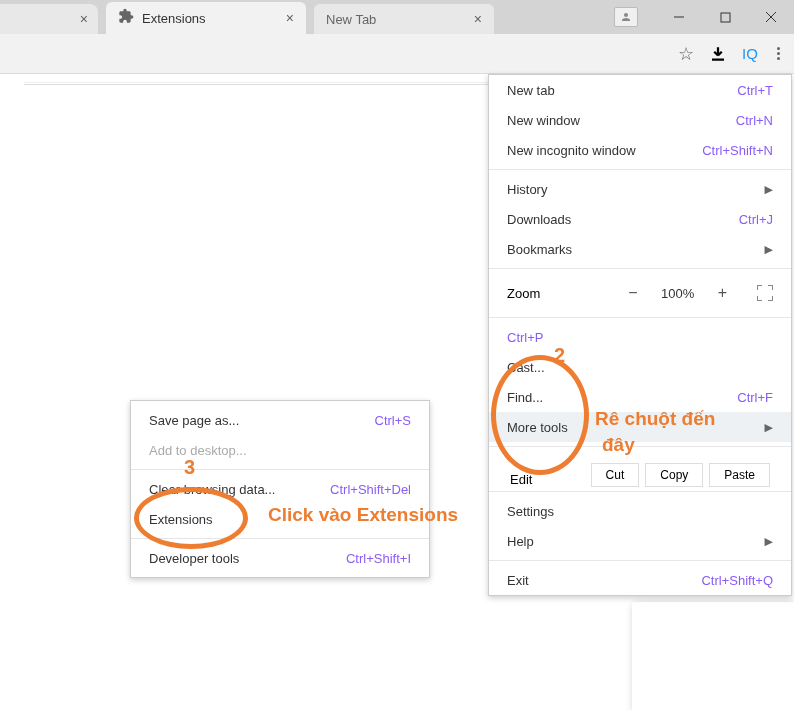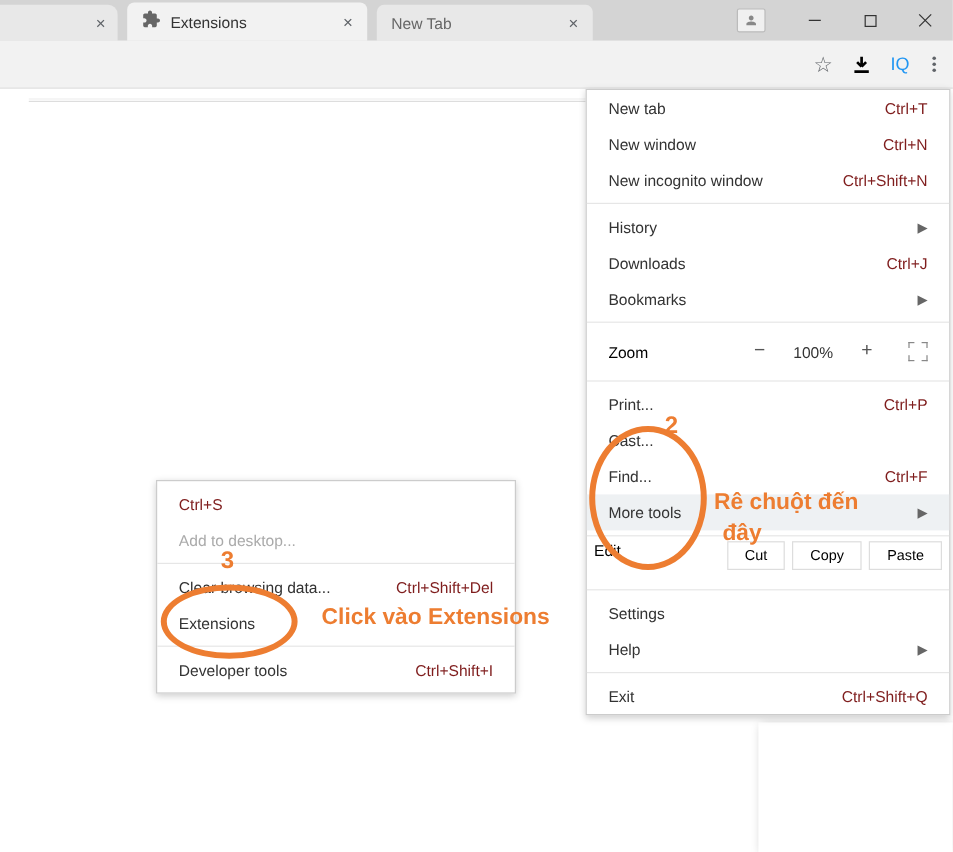--- a/index.html
+++ b/index.html
@@ -30,35 +30,35 @@
     
     .content { position: absolute; left: 0; top: 74px; right: 0; bottom: 0; background: #fff; }
     .content-divider { position: absolute; left: 24px; top: 10px; right: 160px; height: 1px; background: #ddd; }
     .content-divider2 { position: absolute; left: 24px; top: 8px; right: 160px; height: 1px; background: #eee; }
 
     
     .main-menu { position: absolute; right: 2px; top: 74px; width: 304px; background: #fff; border: 1px solid #ccc; box-shadow: 0 2px 6px rgba(0,0,0,0.2); z-index: 10; }
     .menu-item { height: 30px; display: flex; align-items: center; padding: 0 18px; font-size: 13px; color: #333; cursor: pointer; }
     .menu-item.highlighted { background: #eef1f3; }
     .menu-label { flex: 1; }
-    .menu-shortcut { color: #7f1d1d; font-size: 13px; }
+    .menu-shortcut { color: #8b5cf6; font-size: 13px; }
     .menu-arrow { color: #666; font-size: 11px; margin-left: 8px; }
     .menu-sep { height: 1px; background: #e6e6e6; margin: 4px 0; }
     .menu-zoom { height: 40px; display: flex; align-items: center; padding: 0 18px; font-size: 13px; }
     .zoom-label { flex: 1; }
     .zoom-ctrl { display: flex; align-items: center; gap: 16px; }
     .zoom-btn { color: #555; font-size: 16px; cursor: pointer; padding: 0 4px; }
     .zoom-val { color: #333; min-width: 40px; text-align: center; }
     .fs-btn { width: 16px; height: 16px; position: relative; margin-left: 10px; cursor: pointer; }
     .fs-corner { position: absolute; width: 5px; height: 5px; border: 1px solid #888; }
     .fs-corner.tl { top: 0; left: 0; border-right: none; border-bottom: none; }
     .fs-corner.tr { top: 0; right: 0; border-left: none; border-bottom: none; }
     .fs-corner.bl { bottom: 0; left: 0; border-right: none; border-top: none; }
     .fs-corner.br { bottom: 0; right: 0; border-left: none; border-top: none; }
-    .menu-edit { height: 36px; display: flex; align-items: flex-start; padding: 0 6px; font-size: 13px; }
+    .menu-edit { height: 36px; display: flex; align-items: flex-end; padding: 0 21px; font-size: 13px; }
     .edit-label { flex: 1; }
     .edit-btn { padding: 4px 14px; border: 1px solid #ddd; margin-left: 6px; font-size: 12px; cursor: pointer; }
 
     
     .submenu { position: absolute; top: 400px; left: 130px; width: 300px; background: #fff; border: 1px solid #ccc; box-shadow: 0 2px 6px rgba(0,0,0,0.2); z-index: 5; padding: 4px 0; }
     .submenu .menu-item.disabled { color: #aaa; cursor: default; }
 
     
     .shadow-box { position: absolute; right: 0; bottom: 0; width: 162px; height: 108px; background: #fff; box-shadow: 2px 2px 8px rgba(0,0,0,0.25); z-index: 3; }
 
@@ -173,21 +173,20 @@
       <div class="fs-btn">
         <div class="fs-corner tl"></div>
         <div class="fs-corner tr"></div>
         <div class="fs-corner bl"></div>
         <div class="fs-corner br"></div>
       </div>
     </div>
   </div>
   <div class="menu-sep"></div>
   <div class="menu-item">
-    <span class="menu-label">Print...</span>
     <span class="menu-shortcut">Ctrl+P</span>
   </div>
   <div class="menu-item">
     <span class="menu-label">Cast...</span>
   </div>
   <div class="menu-item">
     <span class="menu-label">Find...</span>
     <span class="menu-shortcut">Ctrl+F</span>
   </div>
   <div class="menu-item highlighted">
@@ -211,20 +210,21 @@
   </div>
   <div class="menu-sep"></div>
   <div class="menu-item">
     <span class="menu-label">Exit</span>
     <span class="menu-shortcut">Ctrl+Shift+Q</span>
   </div>
 </div>
 
 <div class="submenu">
   <div class="menu-item">
+    <span class="menu-label">Save page as...</span>
     <span class="menu-shortcut">Ctrl+S</span>
   </div>
   <div class="menu-item disabled">
     <span class="menu-label">Add to desktop...</span>
   </div>
   <div class="menu-sep"></div>
   <div class="menu-item">
     <span class="menu-label">Clear browsing data...</span>
     <span class="menu-shortcut">Ctrl+Shift+Del</span>
   </div>

